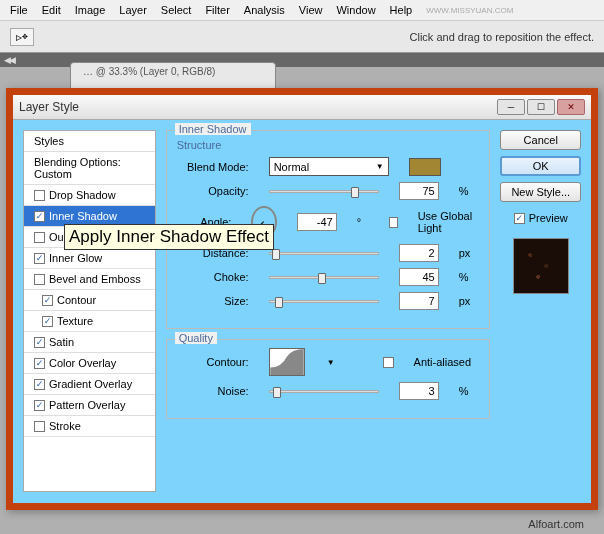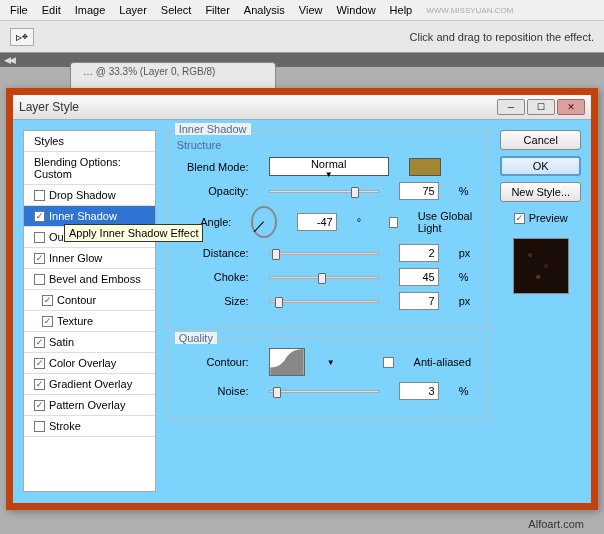--- a/index.html
+++ b/index.html
@@ -27,34 +27,34 @@
 .win-btn.close { background: #d9a0a0; border-color: #a66; color: #600; }
 
 .dialog-body { display: flex; padding: 10px; gap: 10px; height: calc(100% - 26px); }
 
 .styles-list { width: 148px; border: 1px solid #aaa; background: #fff; }
 .styles-list .row { padding: 4px 10px; border-bottom: 1px solid #ddd; display: flex; align-items: center; gap: 4px; position: relative; }
 .styles-list .row.header { font-weight: normal; }
 .styles-list .row.sub { padding-left: 18px; }
 .styles-list .row.selected { background: #3074d3; color: #fff; }
 .chk { width: 11px; height: 11px; border: 1px solid #777; background: #fff; display: inline-flex; align-items: center; justify-content: center; font-size: 9px; color: #2a5db0; }
-.tooltip { position: absolute; top: 18px; left: 40px; background: #ffffe1; border: 1px solid #333; padding: 2px 4px; color: #000; white-space: nowrap; z-index: 10; font-size: 11px; }
+.tooltip { position: absolute; top: 18px; left: 40px; background: #ffffe1; border: 1px solid #333; padding: 2px 4px; color: #000; white-space: nowrap; z-index: 10; font-size: 17px; }
 
 .settings-panel { flex: 1; position: relative; }
 .fieldset { border: 1px solid #bbb; padding: 8px 10px 12px; margin-bottom: 10px; position: relative; }
 .fieldset-title { position: absolute; top: -8px; left: 8px; background: #f0f0f0; padding: 0 4px; color: #4a6a9a; font-size: 11px; }
 .section-title { color: #4a6a9a; margin-bottom: 6px; font-size: 11px; }
 
 .form-row { display: flex; align-items: center; margin-bottom: 6px; gap: 20px; }
 .form-row .lbl { width: 72px; text-align: right; }
 .slider { flex: 1; height: 3px; background: #ddd; border: 1px solid #aaa; position: relative; max-width: 110px; }
 .slider .thumb { position: absolute; top: -4px; width: 8px; height: 11px; background: #eee; border: 1px solid #666; border-radius: 1px; }
 .num-input { width: 40px; height: 18px; border: 1px solid #888; background: #fff; text-align: right; padding: 0 3px; }
 .unit { width: 16px; }
-.select { width: 120px; height: 19px; border: 1px solid #555; background: #fff; display: flex; align-items: center; padding: 0 4px; justify-content: space-between; flex-direction: column; }
+.select { width: 120px; height: 19px; border: 1px solid #555; background: #fff; display: flex; align-items: center; padding: 0 4px; justify-content: space-between; }
 .select .arrow { font-size: 8px; }
 .color-swatch { width: 32px; height: 18px; border: 1px solid #555; background: #a38634; }
 .angle-dial { width: 32px; height: 32px; border: 2px solid #888; border-radius: 50%; position: relative; }
 .angle-dial .needle { position: absolute; width: 14px; height: 1px; background: #000; top: 50%; left: 50%; transform-origin: 0 0; transform: rotate(133deg); }
 .contour-box { width: 36px; height: 28px; border: 1px solid #666; background: #fff; position: relative; overflow: hidden; }
 .contour-box svg { width: 100%; height: 100%; }
 .contour-arrow { font-size: 8px; margin-left: 2px; }
 
 .right-col { width: 90px; display: flex; flex-direction: column; gap: 6px; align-items: stretch; }
 .btn { height: 20px; border: 1px solid #888; border-radius: 3px; background: linear-gradient(#fcfcfc,#e4e4e4); display: flex; align-items: center; justify-content: center; }

